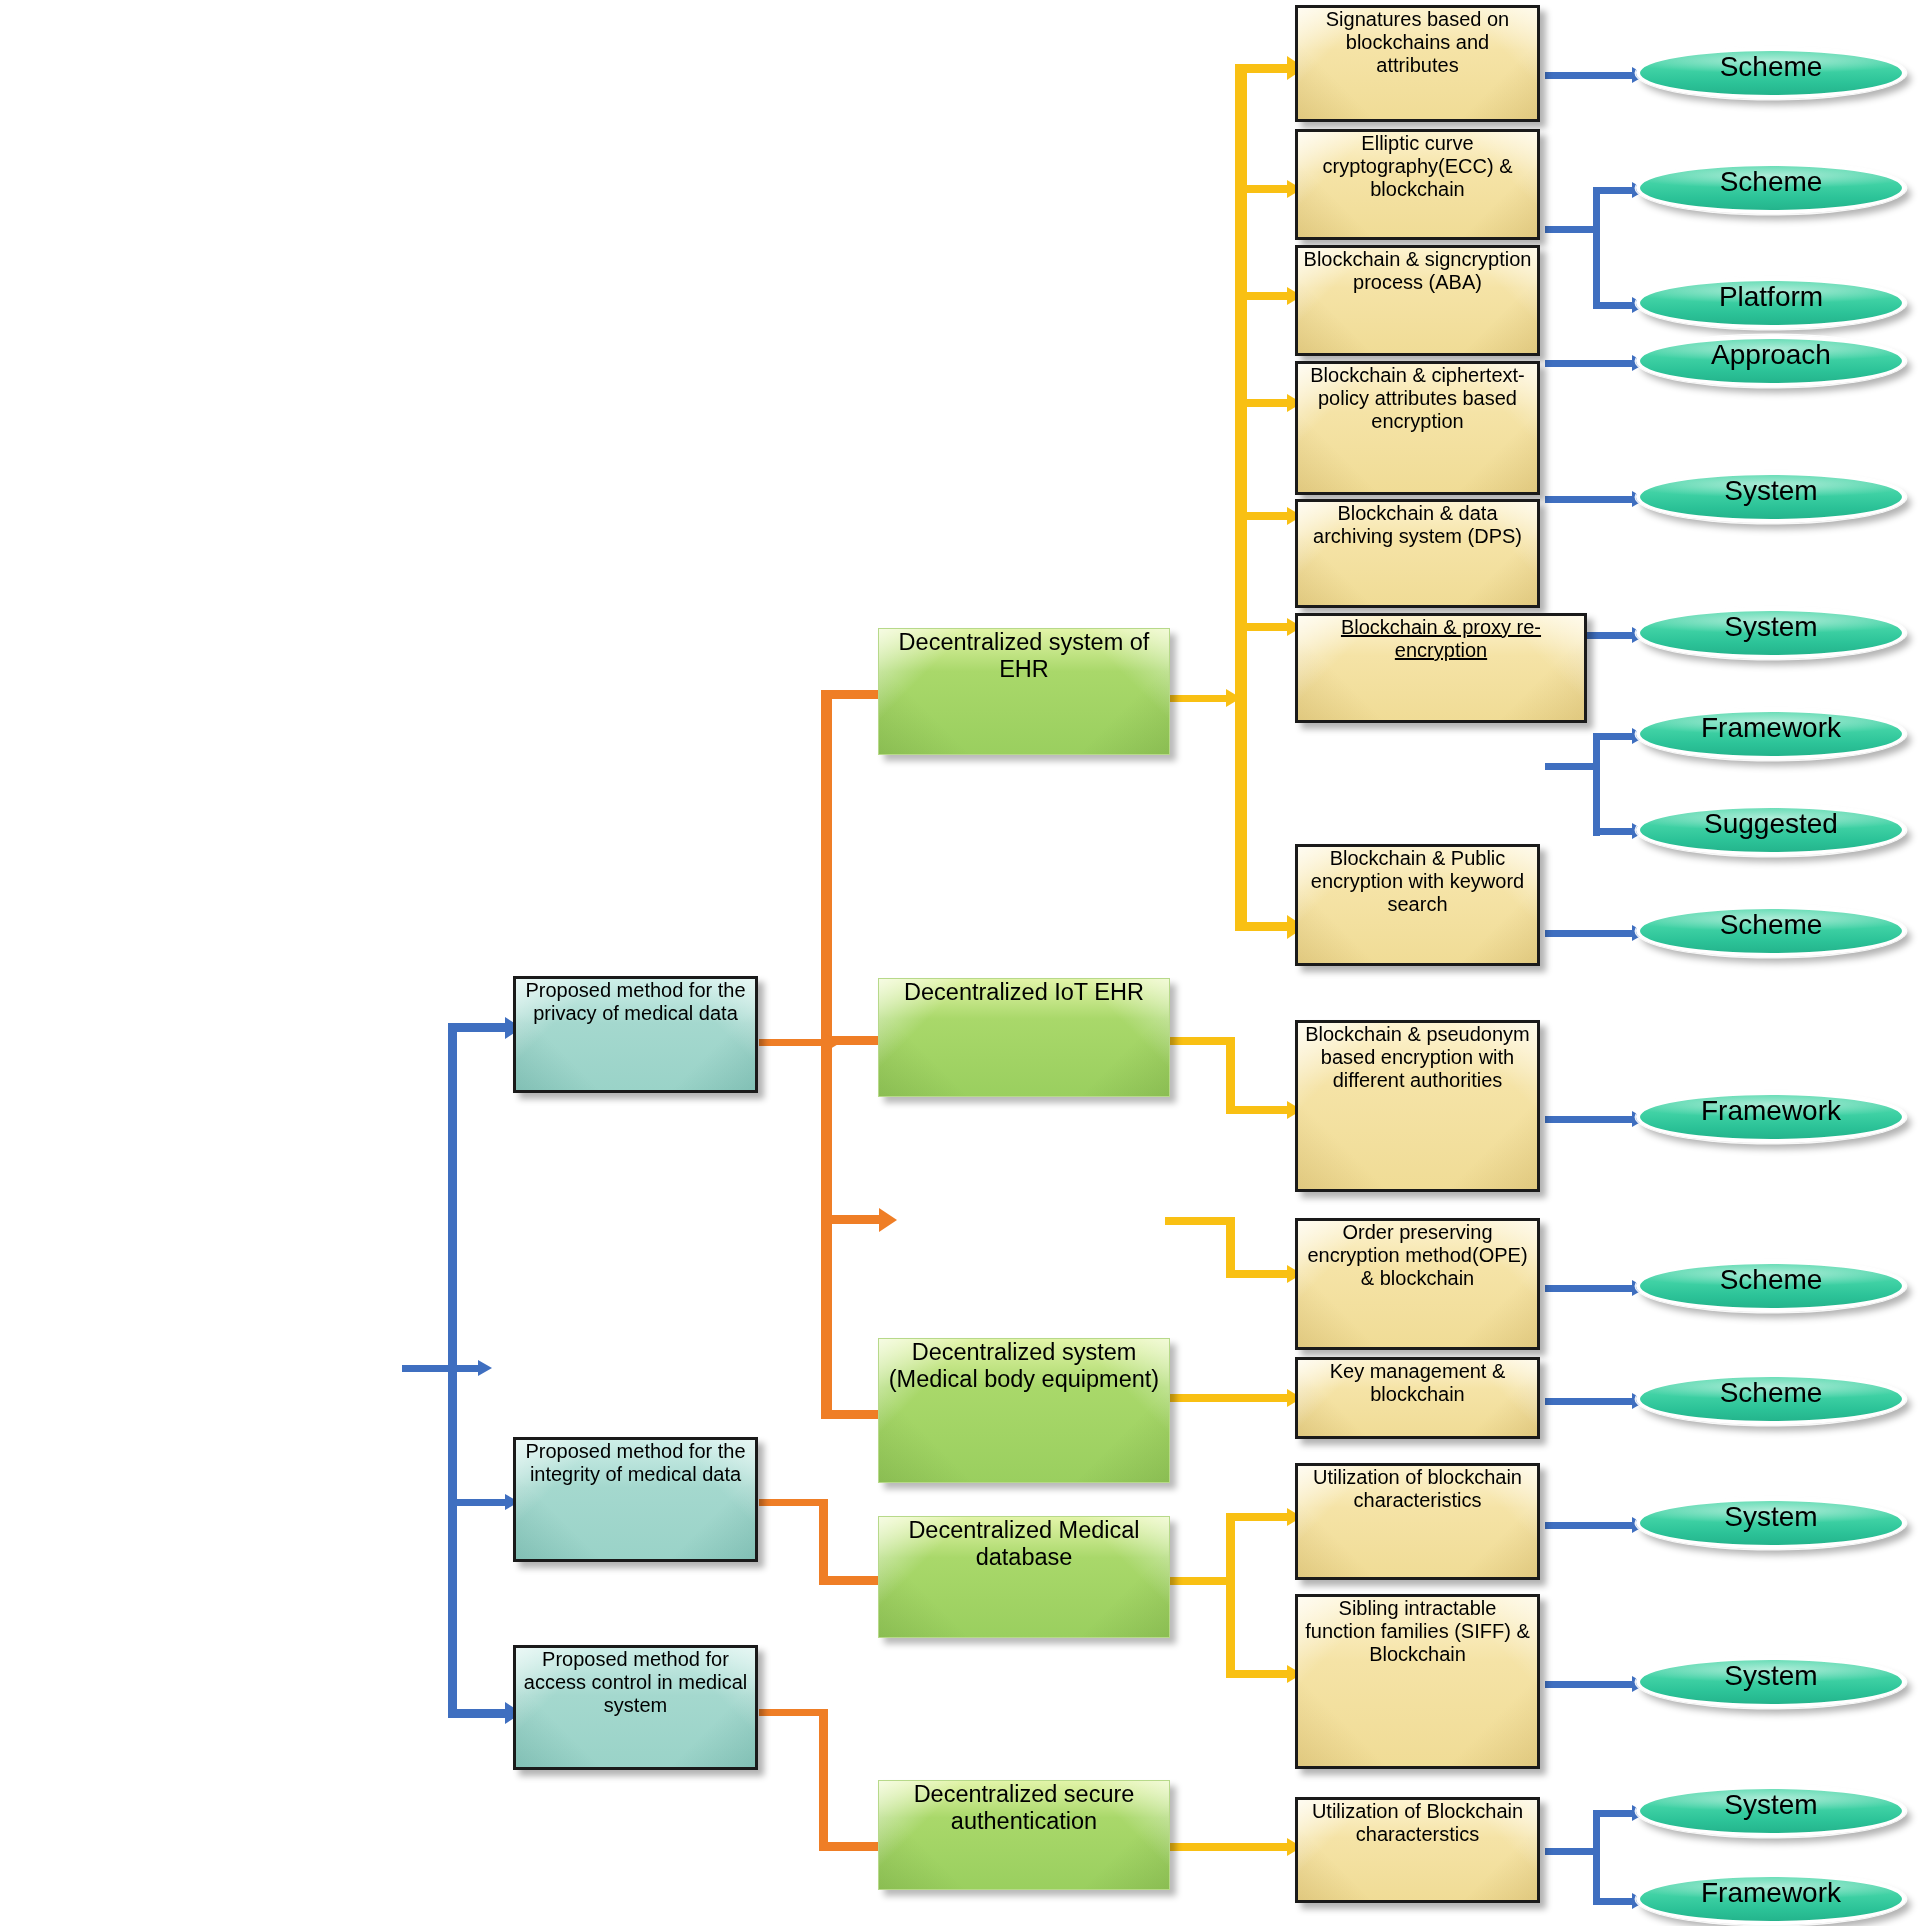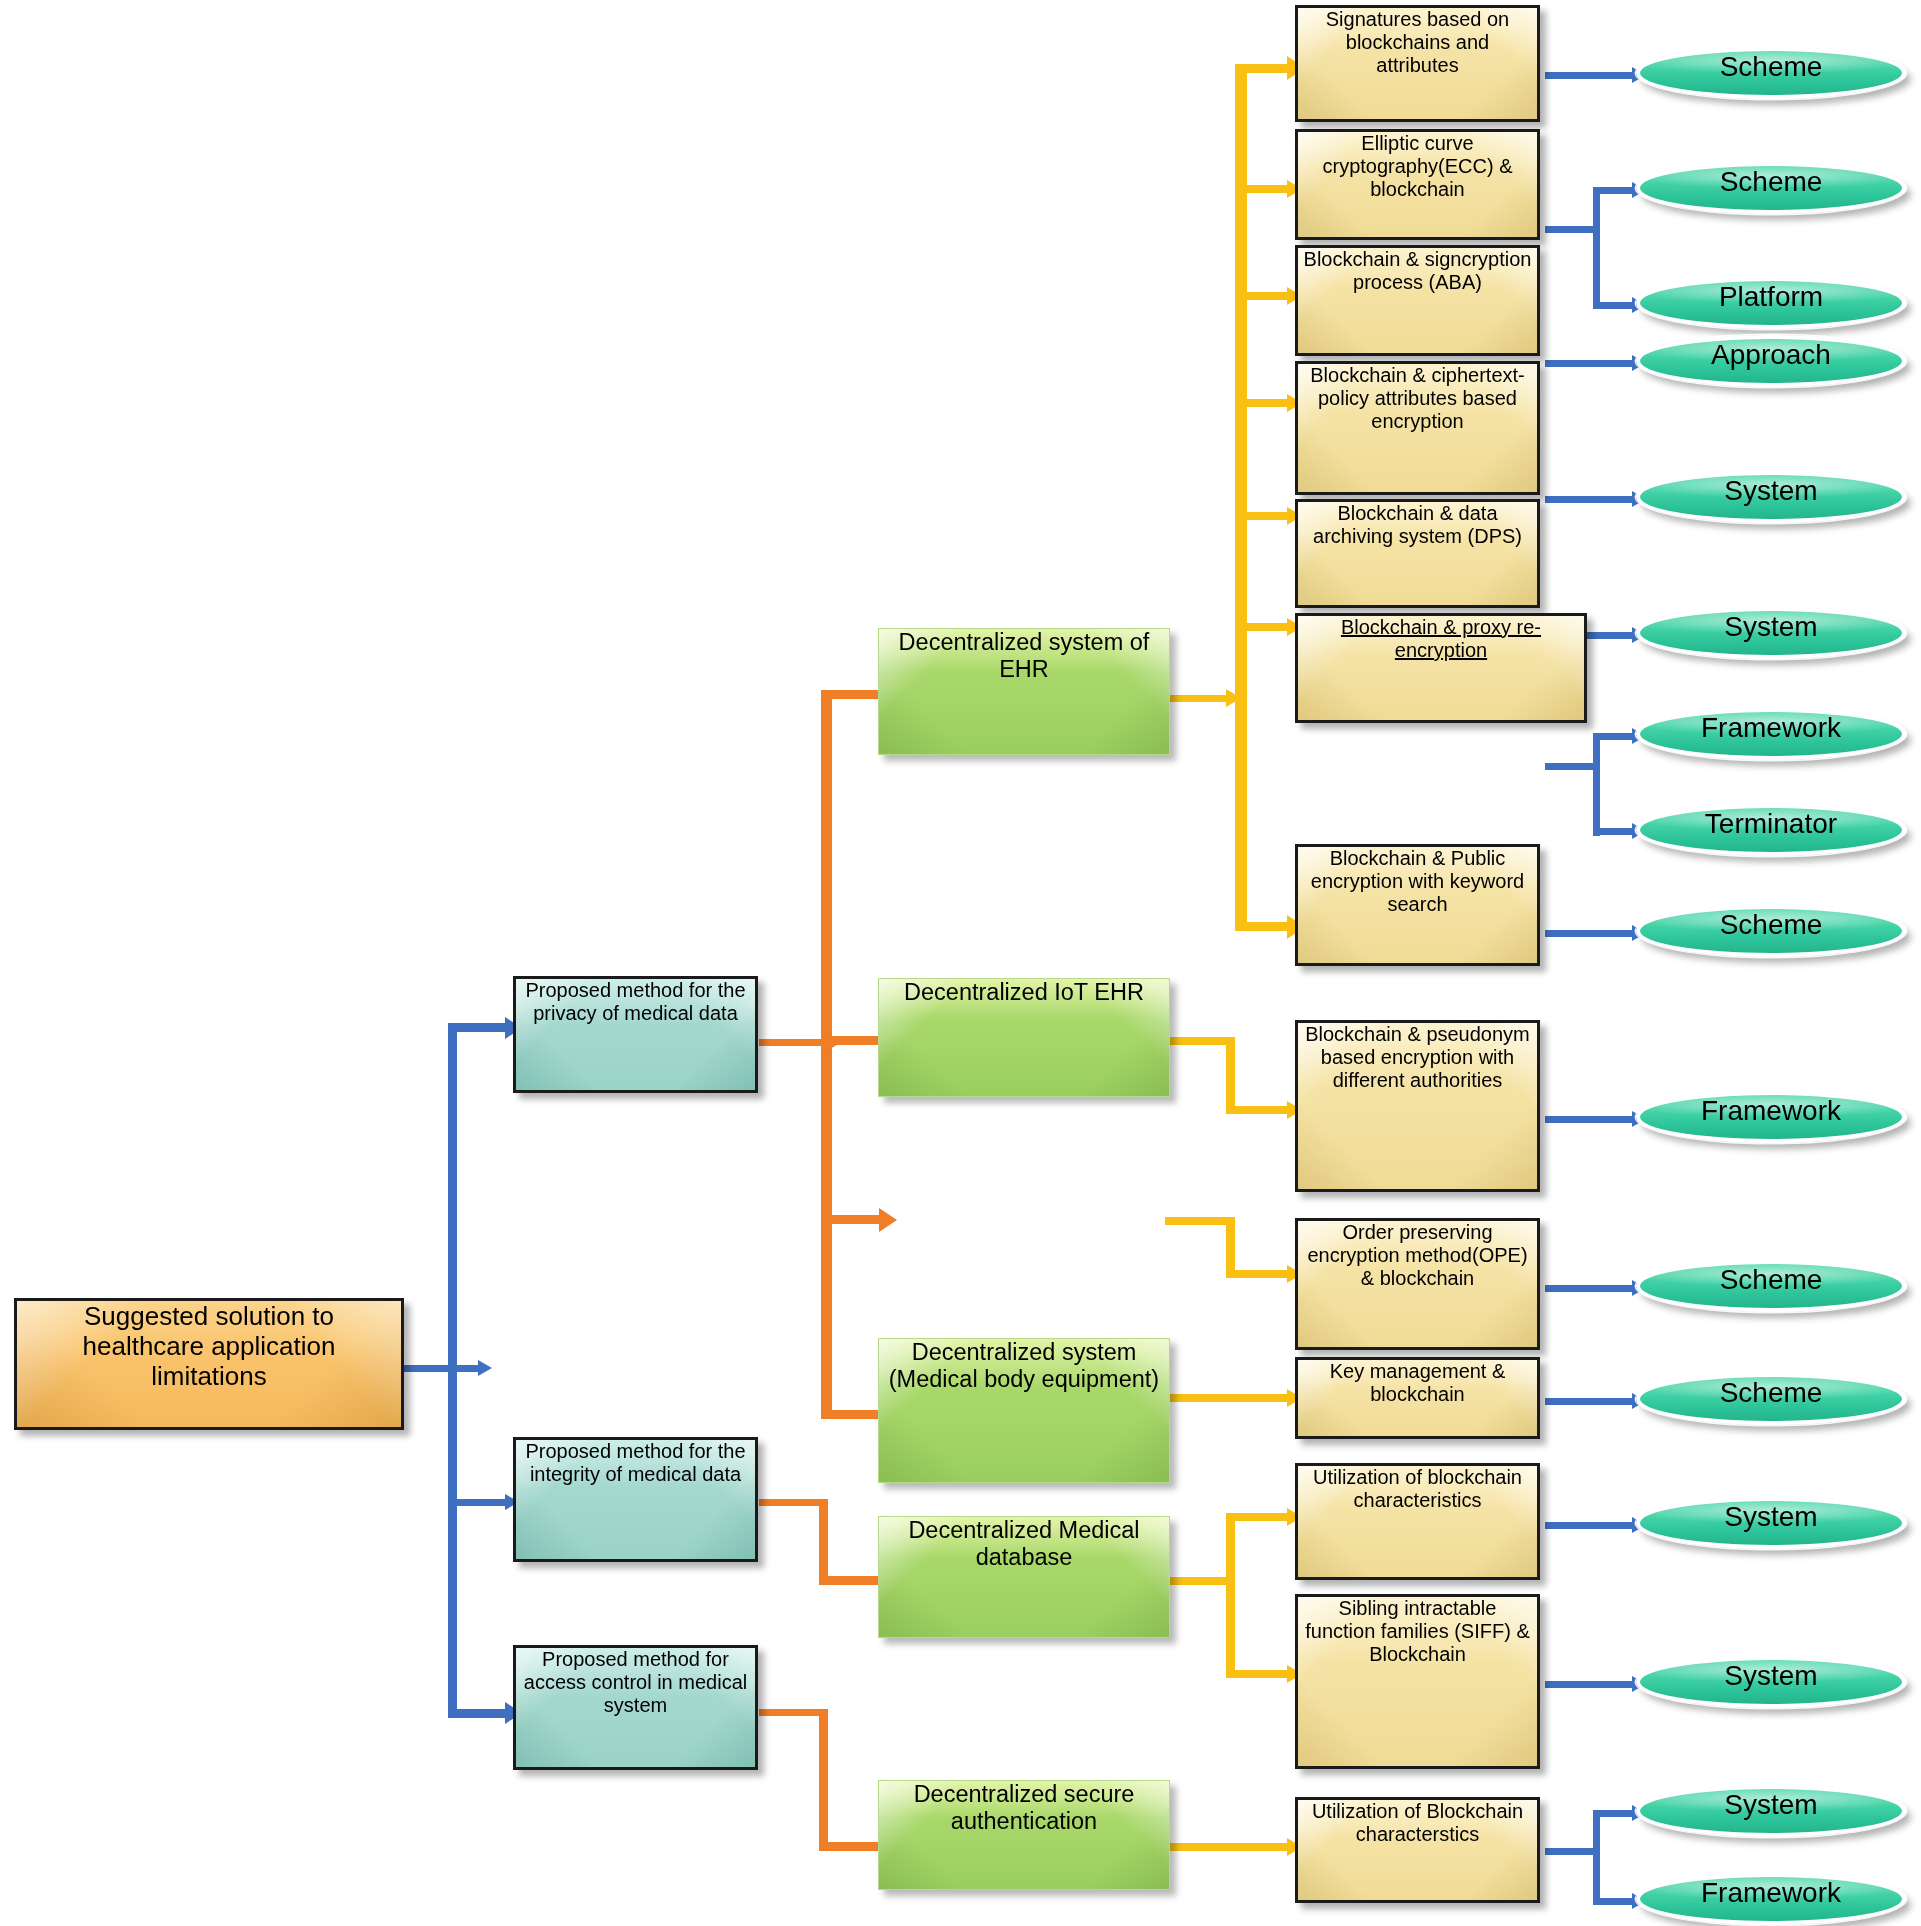--- a/index.html
+++ b/index.html
@@ -235,23 +235,20 @@
   <div class="ln blue" style="left:1545px;top:1681px;width:90px;height:7px;"></div>
   <div class="arw blue-sm" style="left:1632px;top:1676px;"></div>
 
   <div class="ln blue" style="left:1545px;top:1848px;width:52px;height:7px;"></div>
   <div class="ln blue" style="left:1593px;top:1810px;width:7px;height:95px;"></div>
   <div class="ln blue" style="left:1593px;top:1810px;width:42px;height:7px;"></div>
   <div class="arw blue-sm" style="left:1632px;top:1805px;"></div>
   <div class="ln blue" style="left:1593px;top:1898px;width:42px;height:7px;"></div>
   <div class="arw blue-sm" style="left:1632px;top:1893px;"></div>
 
-  <div class="node n-root" style="left:14px;top:1298px;width:390px;height:132px;">
-    <span>Suggested solution to healthcare application limitations</span>
-  </div>
 
   <div class="node n-teal" style="left:513px;top:976px;width:245px;height:117px;">
     <span>Proposed method for the privacy of medical data</span>
   </div>
   <div class="node n-teal" style="left:513px;top:1437px;width:245px;height:125px;">
     <span>Proposed method for the integrity of medical data</span>
   </div>
   <div class="node n-teal" style="left:513px;top:1645px;width:245px;height:125px;">
     <span>Proposed method for access control in medical system</span>
   </div>
@@ -327,21 +324,21 @@
   <div class="node n-ellipse" style="left:1636px;top:471px;width:270px;height:52px;">
     <span>System</span>
   </div>
   <div class="node n-ellipse" style="left:1636px;top:607px;width:270px;height:52px;">
     <span>System</span>
   </div>
   <div class="node n-ellipse" style="left:1636px;top:708px;width:270px;height:52px;">
     <span>Framework</span>
   </div>
   <div class="node n-ellipse" style="left:1636px;top:804px;width:270px;height:52px;">
-    <span>Terminator</span>
+    <span>Suggested</span>
   </div>
   <div class="node n-ellipse" style="left:1636px;top:905px;width:270px;height:52px;">
     <span>Scheme</span>
   </div>
   <div class="node n-ellipse" style="left:1636px;top:1091px;width:270px;height:52px;">
     <span>Framework</span>
   </div>
   <div class="node n-ellipse" style="left:1636px;top:1260px;width:270px;height:52px;">
     <span>Scheme</span>
   </div>

